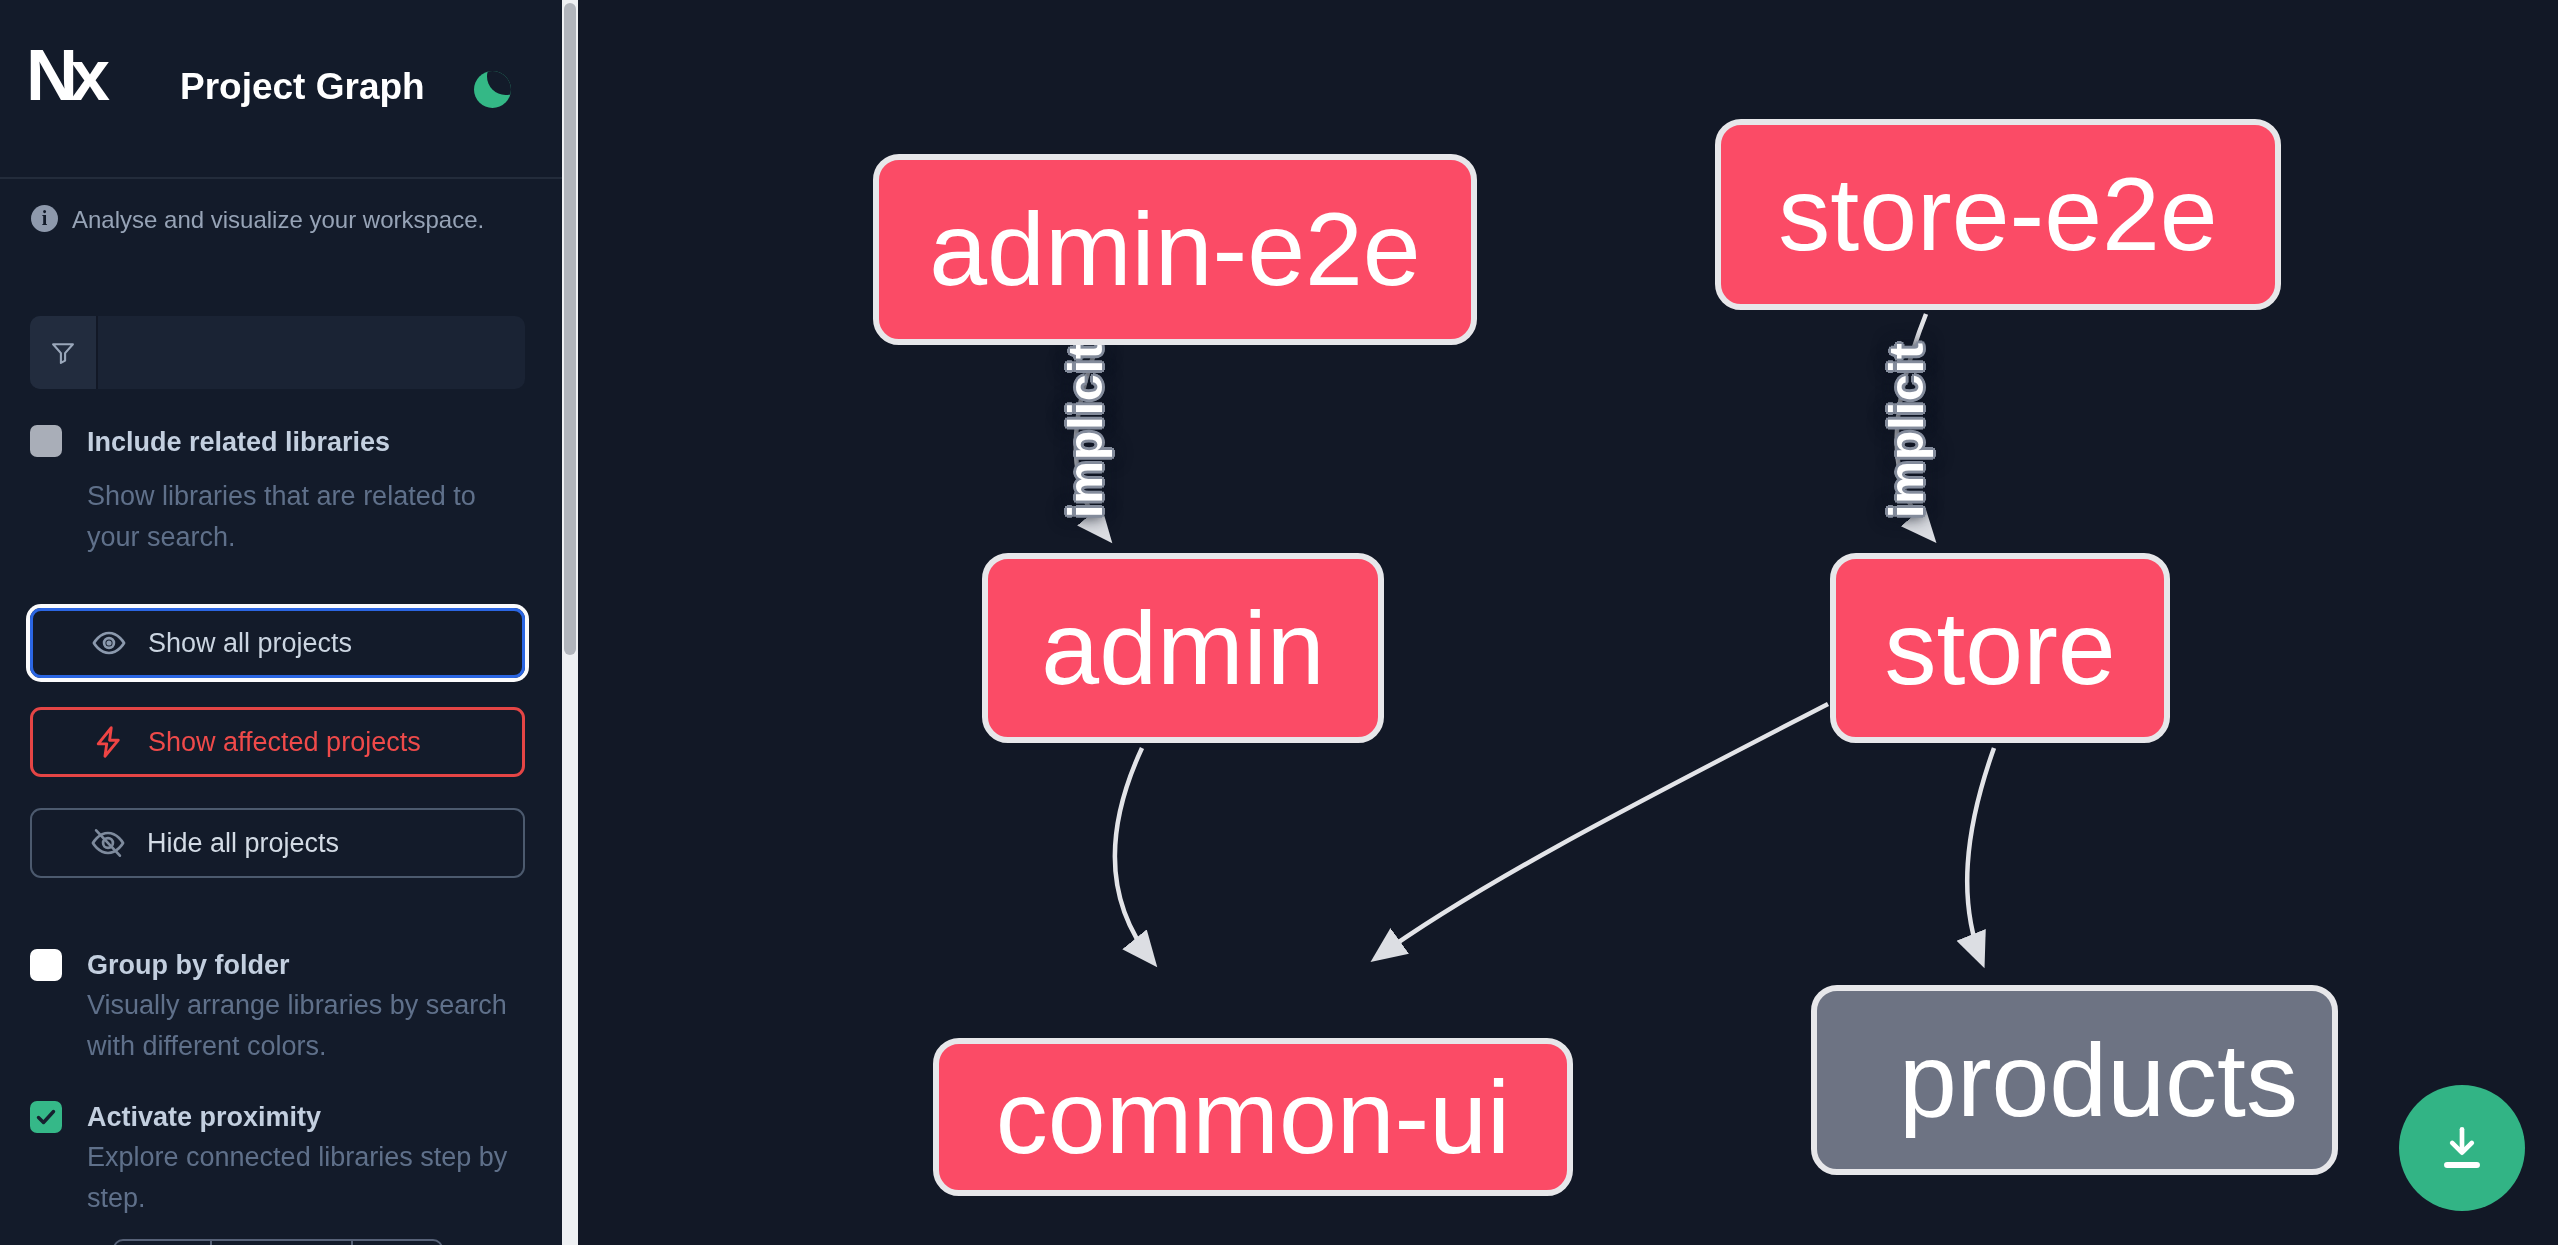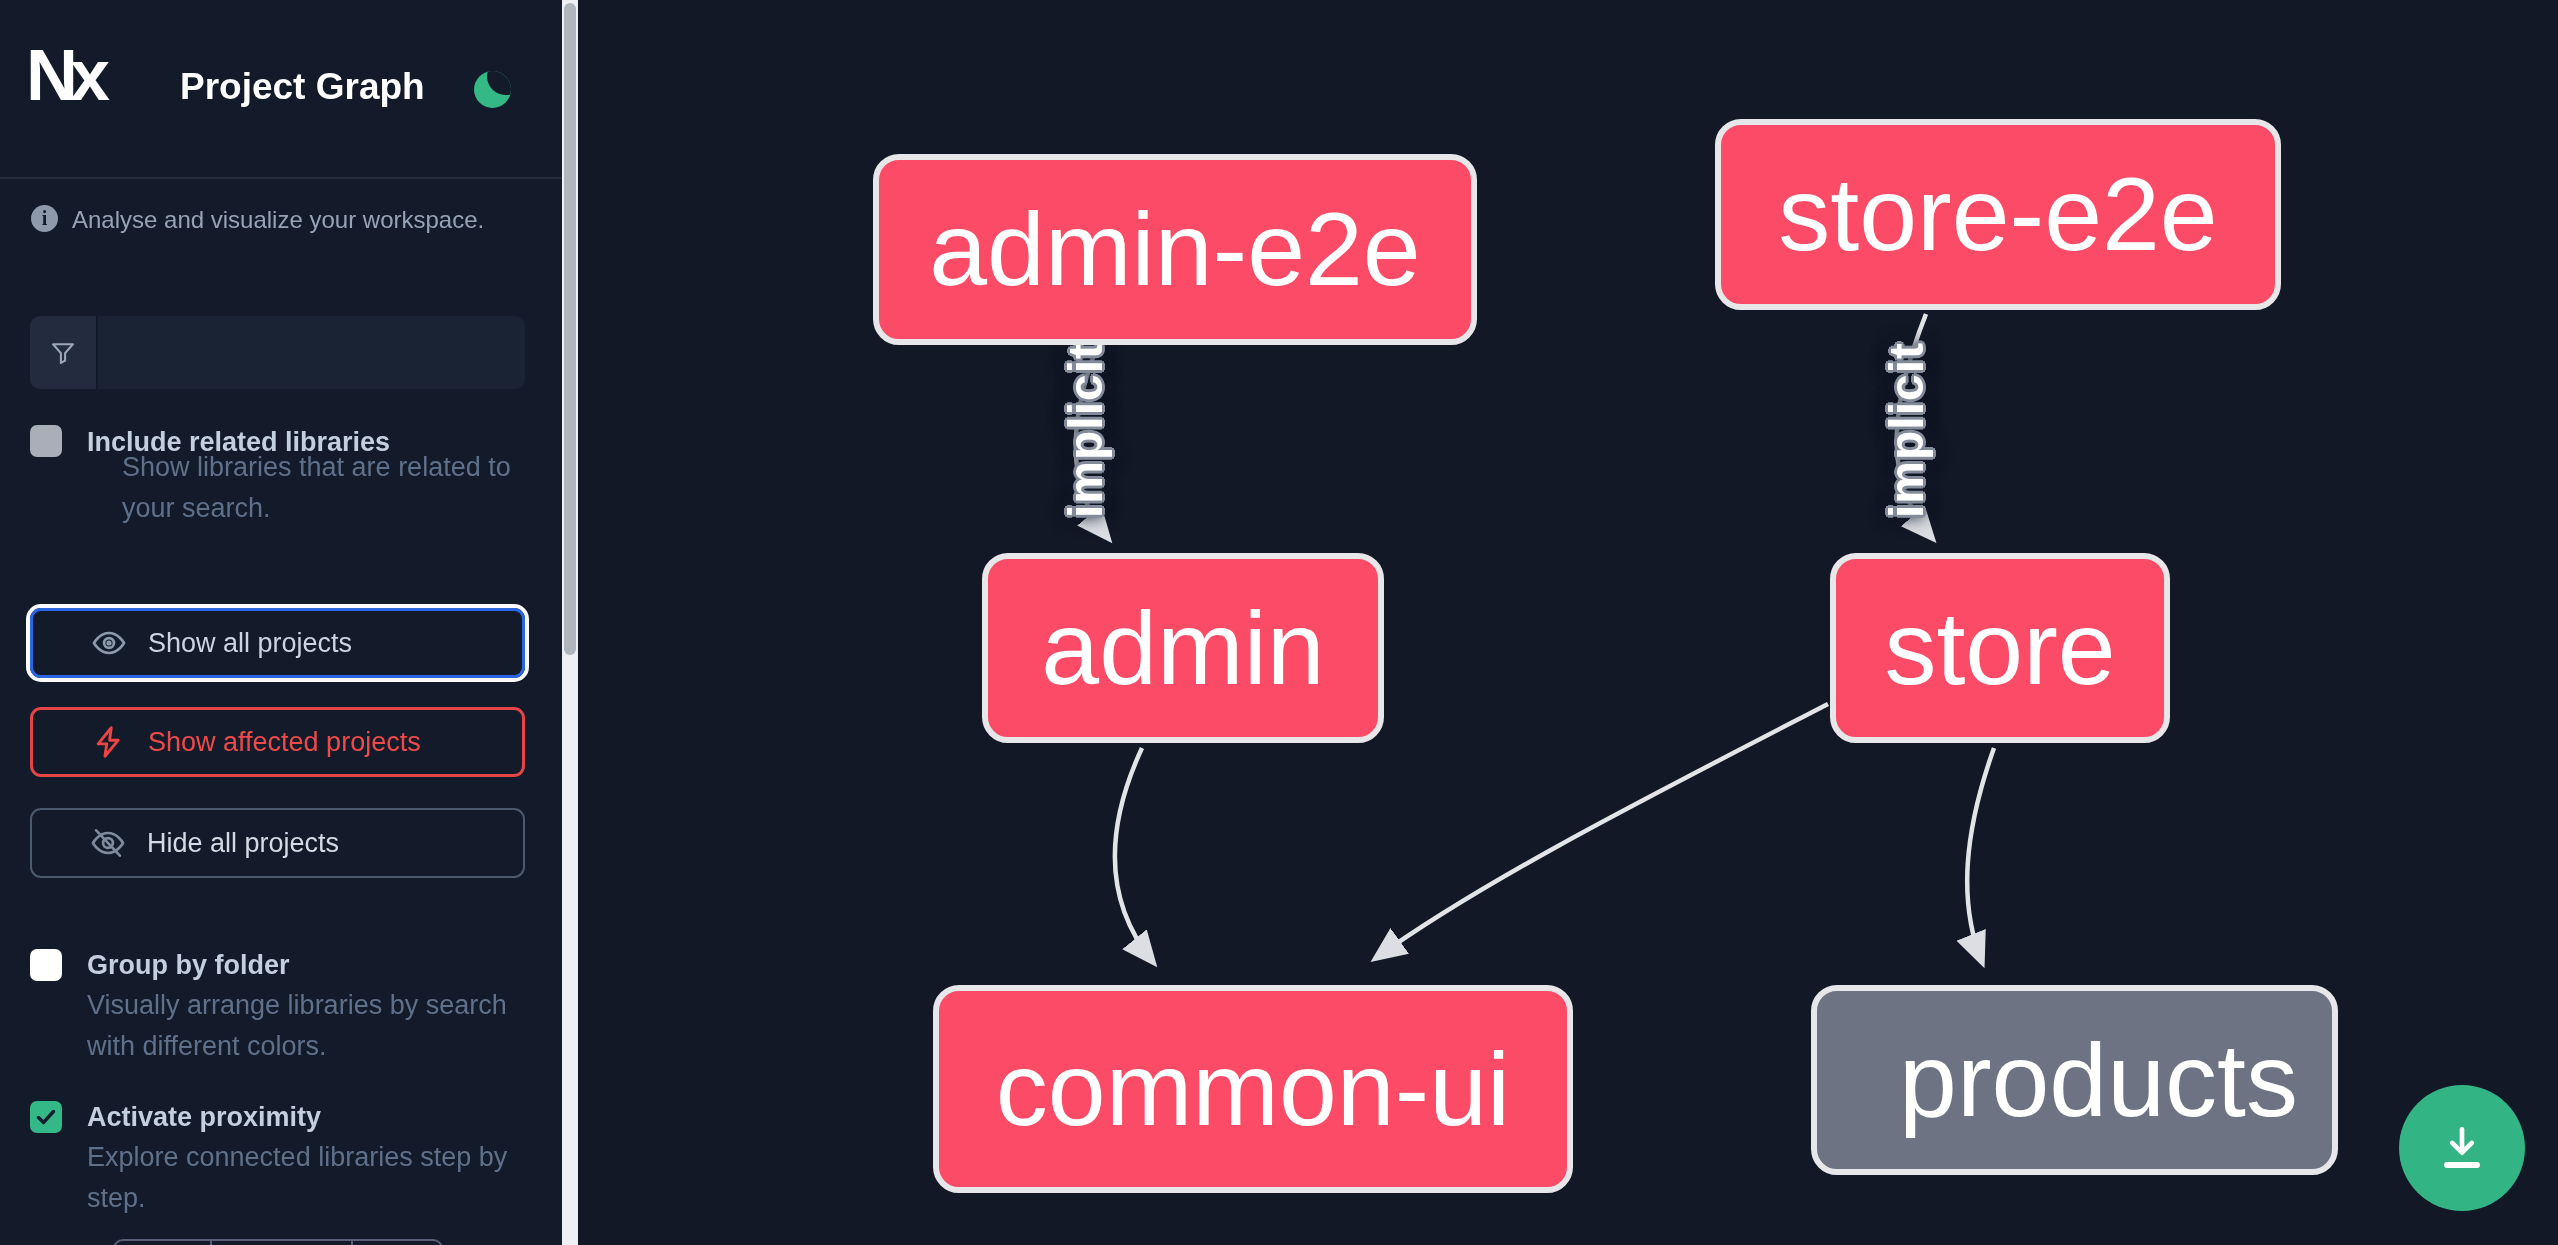--- a/index.html
+++ b/index.html
@@ -29,21 +29,21 @@
   .search input{flex:1;background:transparent;border:none;outline:none;color:#c6d2e2;
         font-size:27px;padding:0 10px 0 16px;font-family:inherit;}
   .search input::placeholder{color:#8b9cb5;opacity:1;}
 
   .check{position:absolute;width:32px;height:32px;border-radius:7px;}
   .check.c1{left:30px;top:425px;background:#a9aeb8;}
   .check.c2{left:30px;top:949px;background:#ffffff;}
   .check.c3{left:30px;top:1101px;background:#35b888;display:flex;align-items:center;justify-content:center;}
   .toggle-title{position:absolute;left:87px;font-size:27px;font-weight:700;color:#c3cfdf;}
   .toggle-desc{position:absolute;left:87px;width:445px;font-size:27px;line-height:41px;color:#5f708a;}
-  .tt1{top:427px;} .td1{top:447px;margin-left:35px;}
+  .tt1{top:427px;} .td1{top:476px;}
   .tt2{top:950px;} .td2{top:985px;}
   .tt3{top:1102px;} .td3{top:1137px;}
 
   .btn{position:absolute;left:30px;width:495px;height:70px;border-radius:11px;background:transparent;
         box-sizing:border-box;display:flex;align-items:center;cursor:pointer;text-decoration:underline;}
   .btn .icn{position:absolute;left:57px;width:38px;height:38px;display:flex;align-items:center;justify-content:center;}
   .btn .lbl{position:absolute;left:115px;font-size:27px;font-weight:500;}
   .btn-show-all{top:608px;border:3px solid #2b66e3;box-shadow:0 0 0 4px #fbfbfc;}
   .btn-show-all .lbl{color:#cbd5e1;}
   .btn-affected{top:707px;border:3px solid #e54545;}
@@ -64,21 +64,21 @@
   
   .edges{position:absolute;left:0;top:0;pointer-events:none;}
   .node{position:absolute;box-sizing:border-box;border:6px solid #e7e7ea;border-radius:26px;
         background:#fb4b66;color:#ffffff;display:flex;align-items:center;justify-content:center;
         font-size:104px;cursor:pointer;}
   .node.gray{background:#6d7383;}
   .n-admin-e2e{left:873px;top:119px;width:604px;height:191px;margin-top:35px;}
   .n-store-e2e{left:1715px;top:119px;width:566px;height:191px;}
   .n-admin{left:982px;top:553px;width:402px;height:190px;}
   .n-store{left:1830px;top:553px;width:340px;height:190px;}
-  .n-common-ui{left:933px;top:985px;width:640px;height:208px;}
+  .n-common-ui{left:933px;top:1038px;width:640px;height:158px;}
   .n-products{left:1811px;top:985px;width:527px;height:190px;padding-left:48px;}
 
   .edge-label{position:absolute;transform:translate(-50%,-50%) rotate(-90deg);
         font-size:48px;font-weight:700;color:#ffffff;letter-spacing:1px;white-space:nowrap;
         text-shadow:-3px 0 #838b9b,3px 0 #838b9b,0 -3px #838b9b,0 3px #838b9b,
                     -2px -2px #838b9b,2px -2px #838b9b,-2px 2px #838b9b,2px 2px #838b9b,
                     0 0 14px #121826,0 0 20px #121826;}
   .el1{left:1085px;top:430px;}
   .el2{left:1906px;top:430px;}
 

